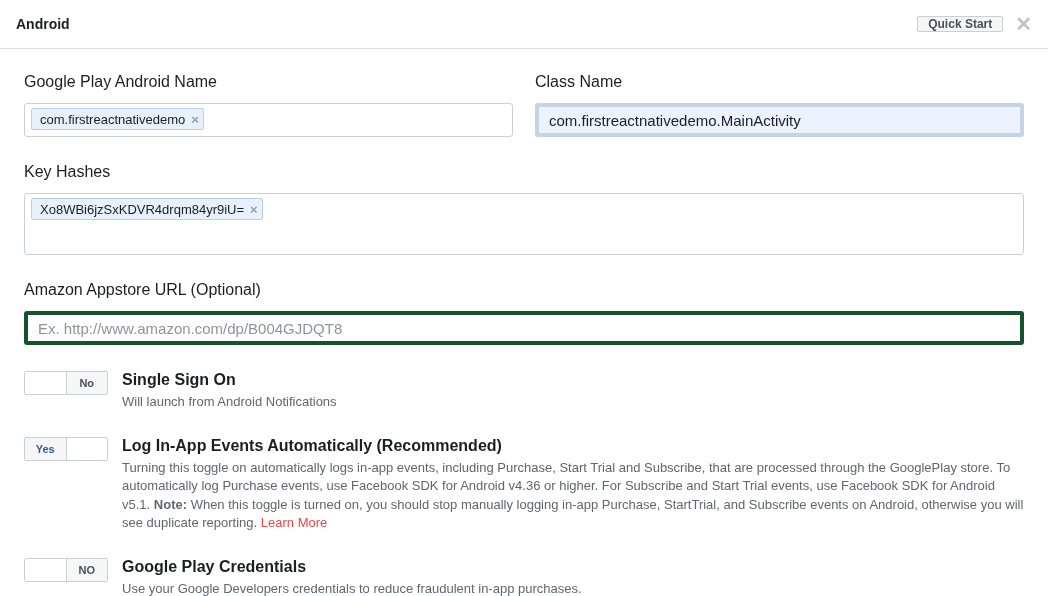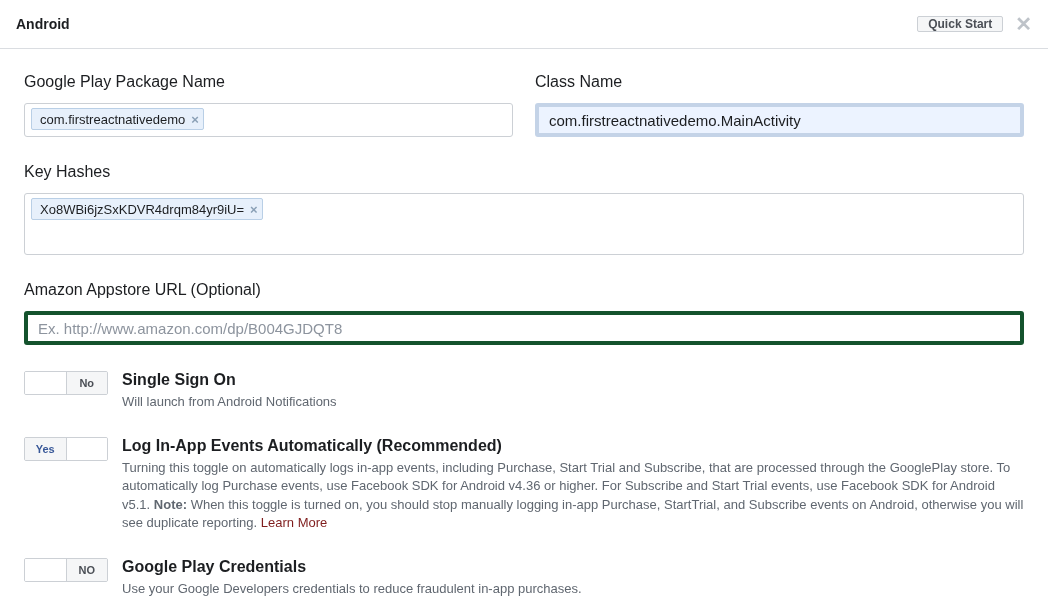--- a/index.html
+++ b/index.html
@@ -168,40 +168,40 @@
   .toggle-sub {
     font-size: 13px;
     color: #606770;
     line-height: 1.4;
   }
   .toggle-sub strong {
     font-weight: 600;
     color: #606770;
   }
   .learn-link {
-    color: #7f1d1d;
+    color: #ef4444;
     cursor: pointer;
   }
 </style>
 </head>
 <body>
 
 <div class="header">
   <div class="header-title">Android</div>
   <div class="header-right">
     <button class="btn-quick">Quick Start</button>
     <span class="close-x">✕</span>
   </div>
 </div>
 
 <div class="content">
 
   <div class="row">
     <div class="col">
-      <div class="field-label">Google Play Package Name</div>
+      <div class="field-label">Google Play Android Name</div>
       <div class="token-wrap">
         <span class="token">
           <span>com.firstreactnativedemo</span>
           <span class="token-x">×</span>
         </span>
       </div>
     </div>
     <div class="col">
       <div class="field-label">Class Name</div>
       <input class="text-input highlight" value="com.firstreactnativedemo.MainActivity" style="">

